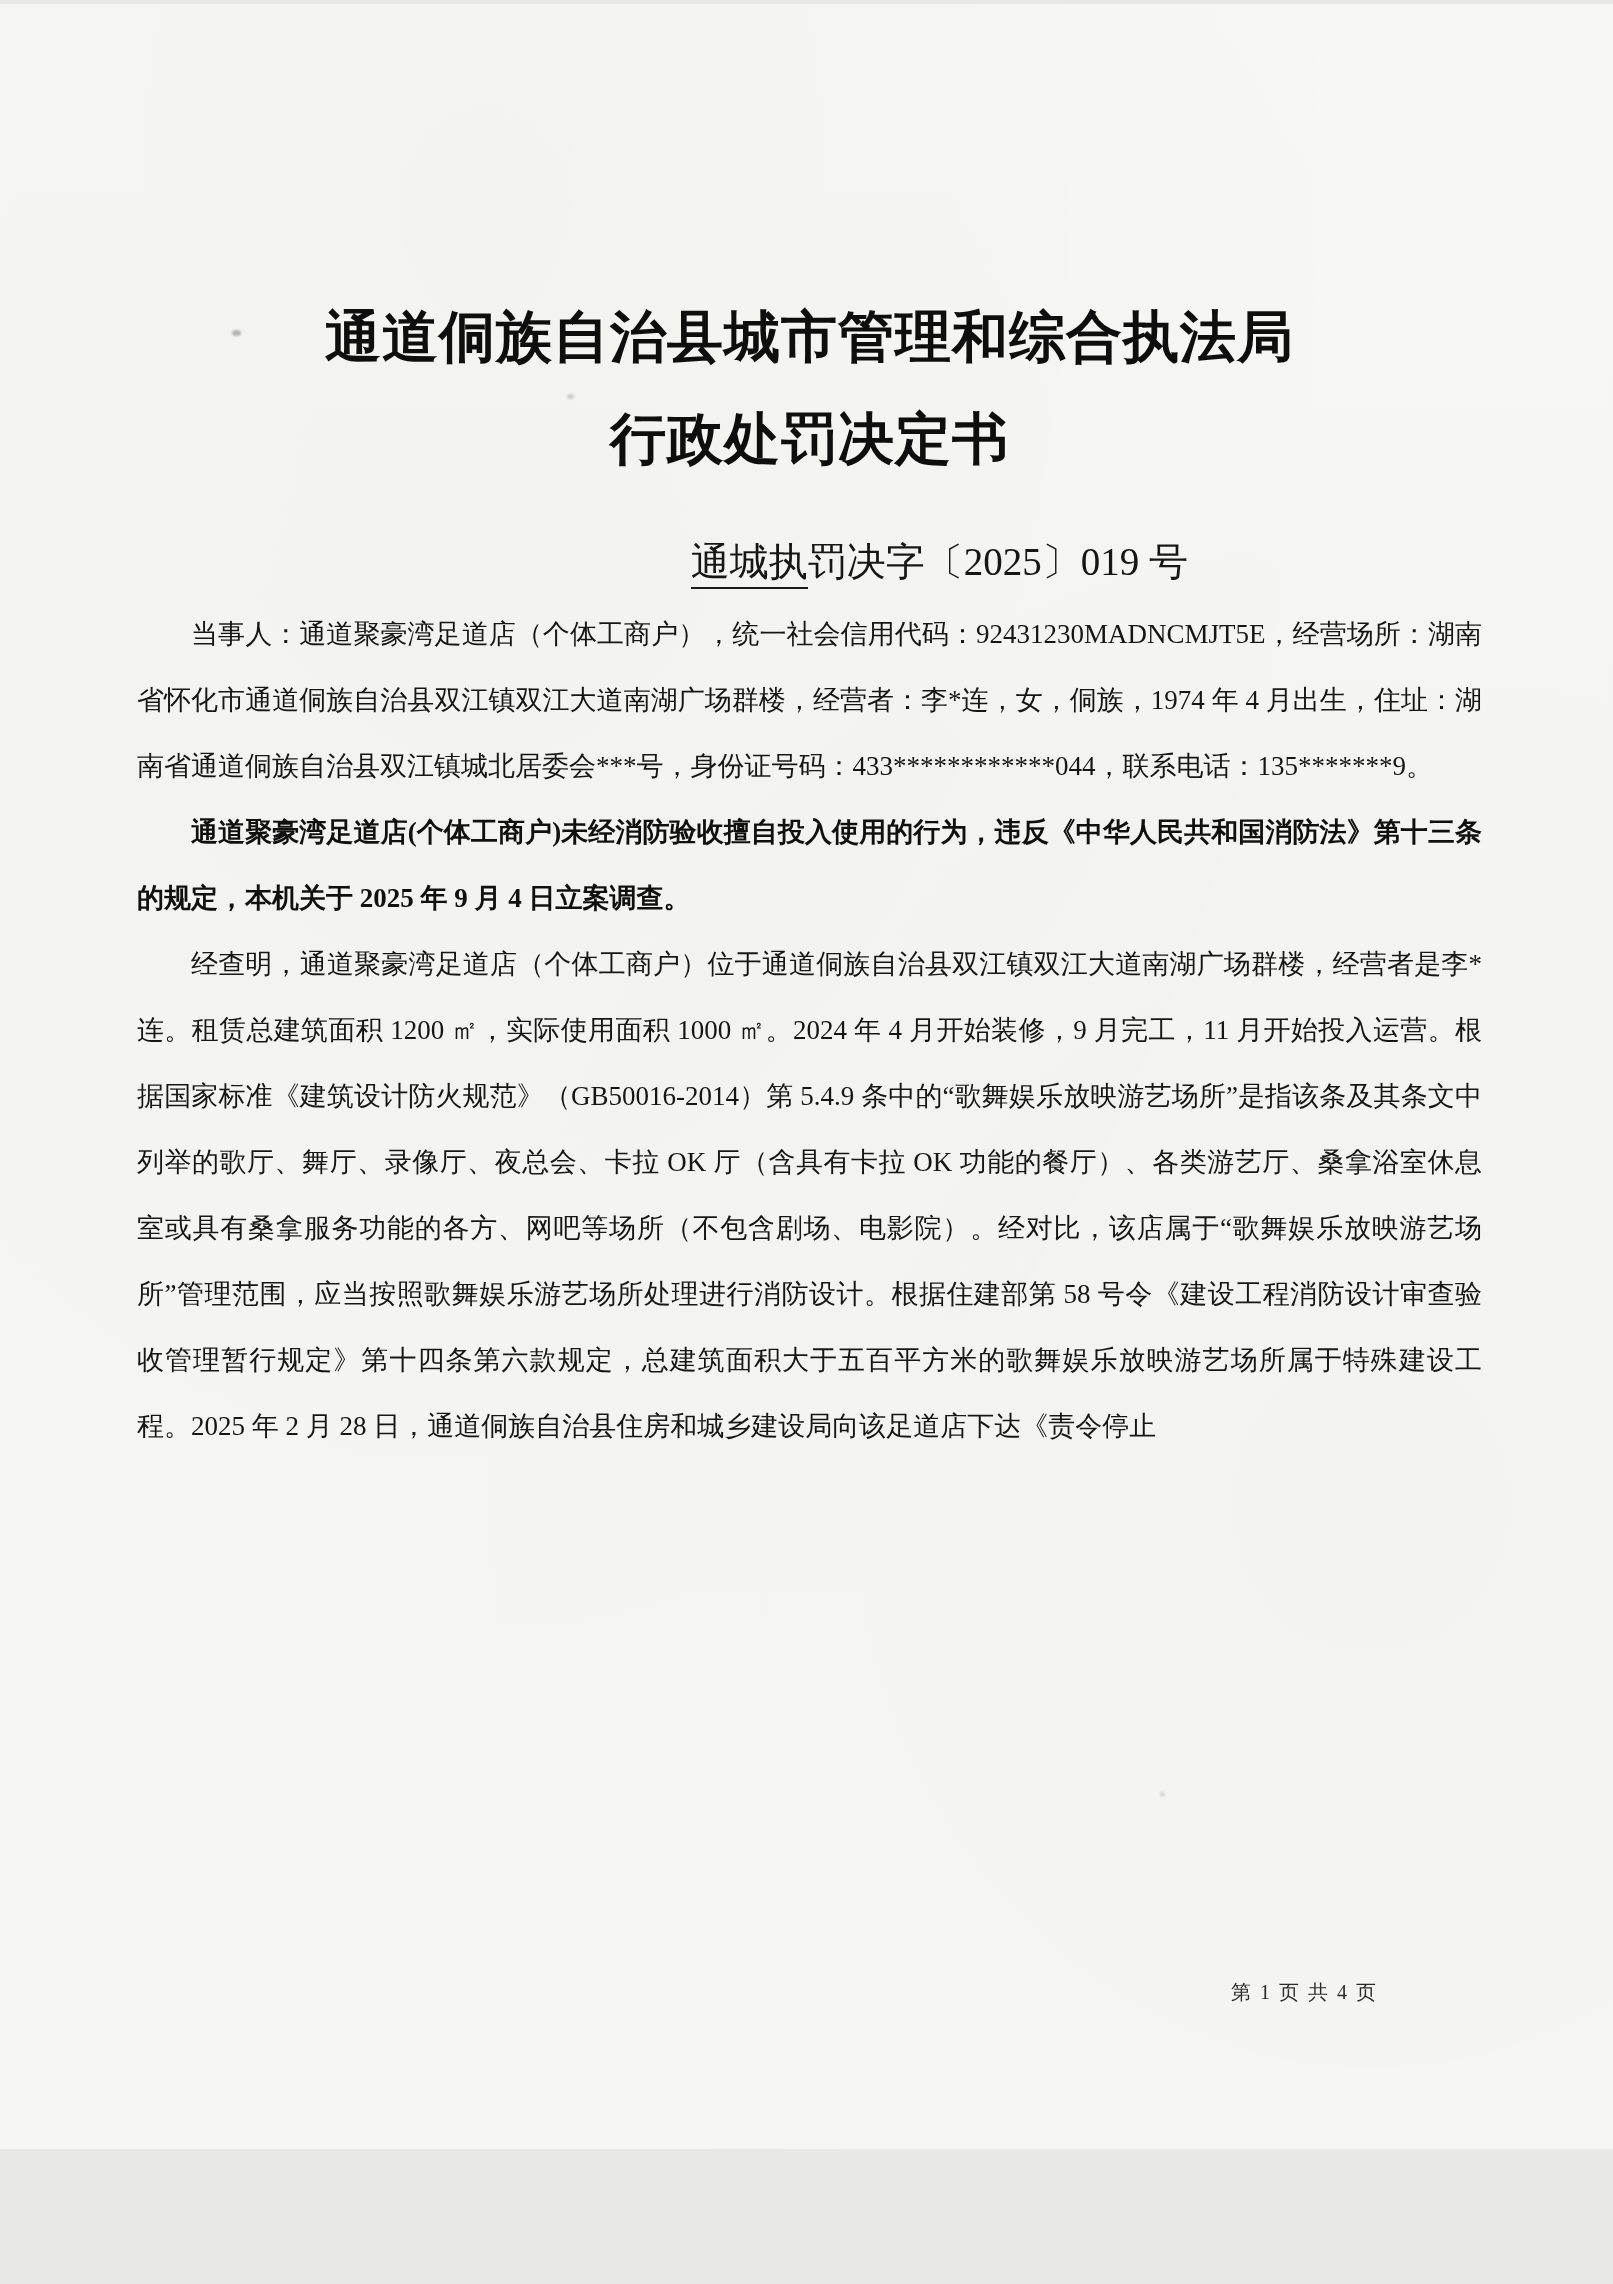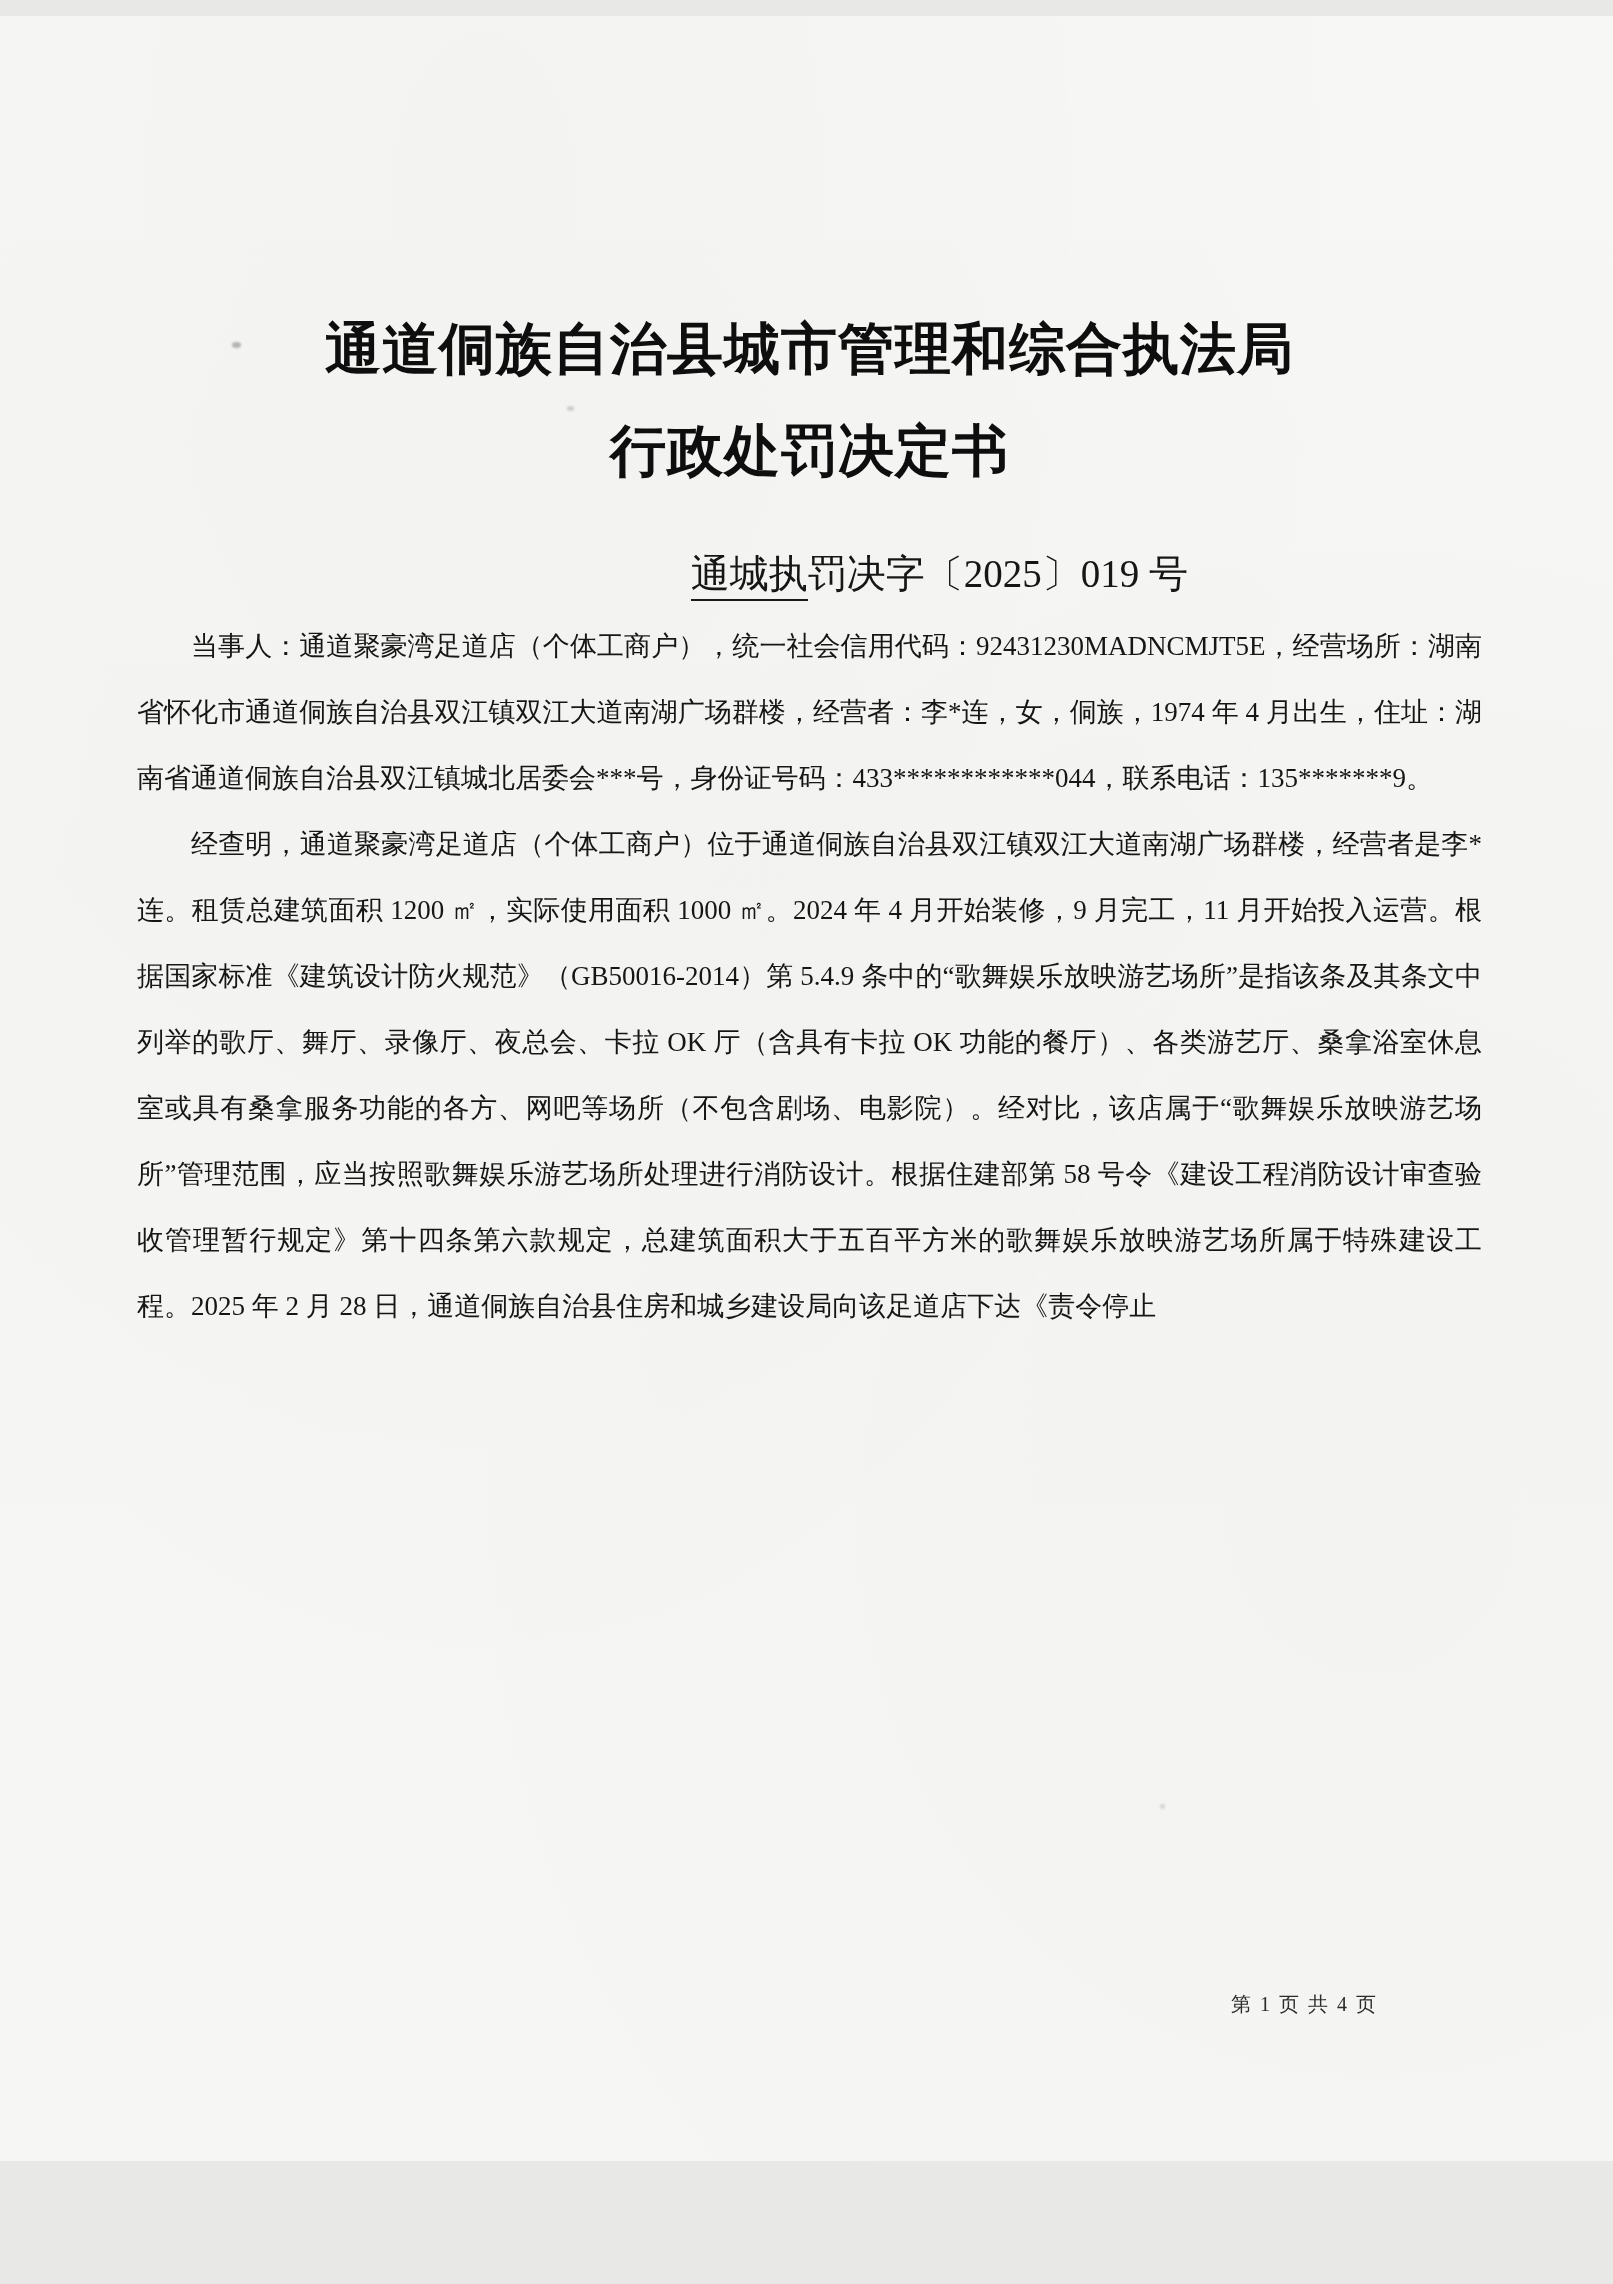--- a/index.html
+++ b/index.html
@@ -4,21 +4,21 @@
 <style>
   html, body {
     margin: 0;
     padding: 0;
     background: #e8e8e6;
   }
   .page {
     position: relative;
     width: 1613px;
     height: 2145px;
-    margin: 16px auto;
+    margin: 4px auto;
     box-sizing: border-box;
     padding: 0 131px 0 137px;
     background:
       radial-gradient(ellipse at 30% 8%, rgba(0,0,0,0.015), rgba(0,0,0,0) 60%),
       radial-gradient(ellipse at 85% 70%, rgba(0,0,0,0.012), rgba(0,0,0,0) 55%),
       linear-gradient(180deg, #f7f7f5 0%, #f5f5f3 40%, #f6f6f4 100%);
     color: #161616;
     font-family: "Liberation Serif", "DejaVu Serif", serif;
     overflow: hidden;
   }
@@ -88,20 +88,21 @@
 
   <h1 class="title">
     <span class="t-line">通道侗族自治县城市管理和综合执法局</span>
     <span class="t-line">行政处罚决定书</span>
   </h1>
 
   <div class="doc-number"><span class="underlined">通城执</span><span>罚决字〔2025〕019 号</span></div>
 
   <div class="body-text">
     <p>当事人：通道聚豪湾足道店（个体工商户），统一社会信用代码：92431230MADNCMJT5E，经营场所：湖南省怀化市通道侗族自治县双江镇双江大道南湖广场群楼，经营者：李*连，女，侗族，1974 年 4 月出生，住址：湖南省通道侗族自治县双江镇城北居委会***号，身份证号码：433************044，联系电话：135*******9。</p>
+    <p class="bold">通道聚豪湾足道店(个体工商户)未经消防验收擅自投入使用的行为，违反《中华人民共和国消防法》第十三条的规定，本机关于 2025 年 9 月 4 日立案调查。</p>
     <p>经查明，通道聚豪湾足道店（个体工商户）位于通道侗族自治县双江镇双江大道南湖广场群楼，经营者是李*连。租赁总建筑面积 1200 ㎡，实际使用面积 1000 ㎡。2024 年 4 月开始装修，9 月完工，11 月开始投入运营。根据国家标准《建筑设计防火规范》（GB50016-2014）第 5.4.9 条中的“歌舞娱乐放映游艺场所”是指该条及其条文中列举的歌厅、舞厅、录像厅、夜总会、卡拉 OK 厅（含具有卡拉 OK 功能的餐厅）、各类游艺厅、桑拿浴室休息室或具有桑拿服务功能的各方、网吧等场所（不包含剧场、电影院）。经对比，该店属于“歌舞娱乐放映游艺场所”管理范围，应当按照歌舞娱乐游艺场所处理进行消防设计。根据住建部第 58 号令《建设工程消防设计审查验收管理暂行规定》第十四条第六款规定，总建筑面积大于五百平方米的歌舞娱乐放映游艺场所属于特殊建设工程。2025 年 2 月 28 日，通道侗族自治县住房和城乡建设局向该足道店下达《责令停止</p>
   </div>
 
   <div class="footer">
     <span>第 1 页 共 4 页</span>
   </div>
 
 </div>
 
 

